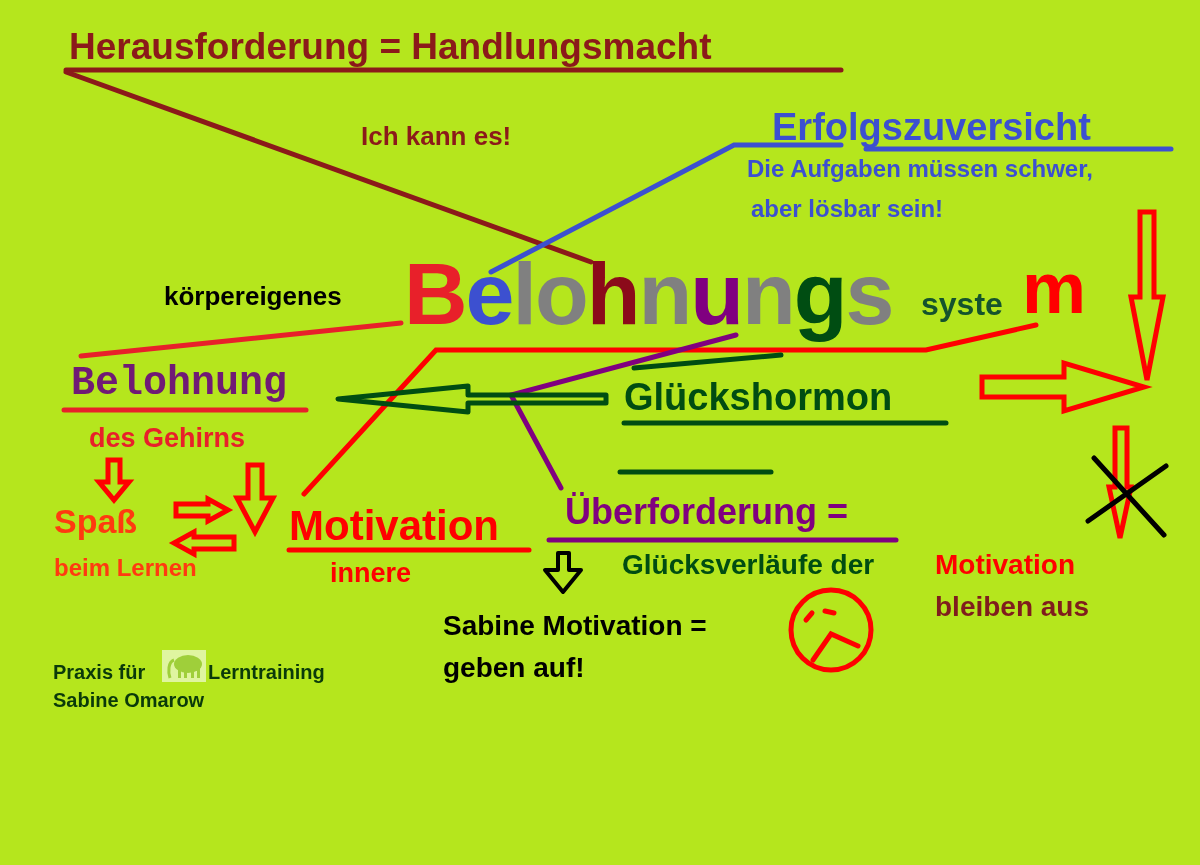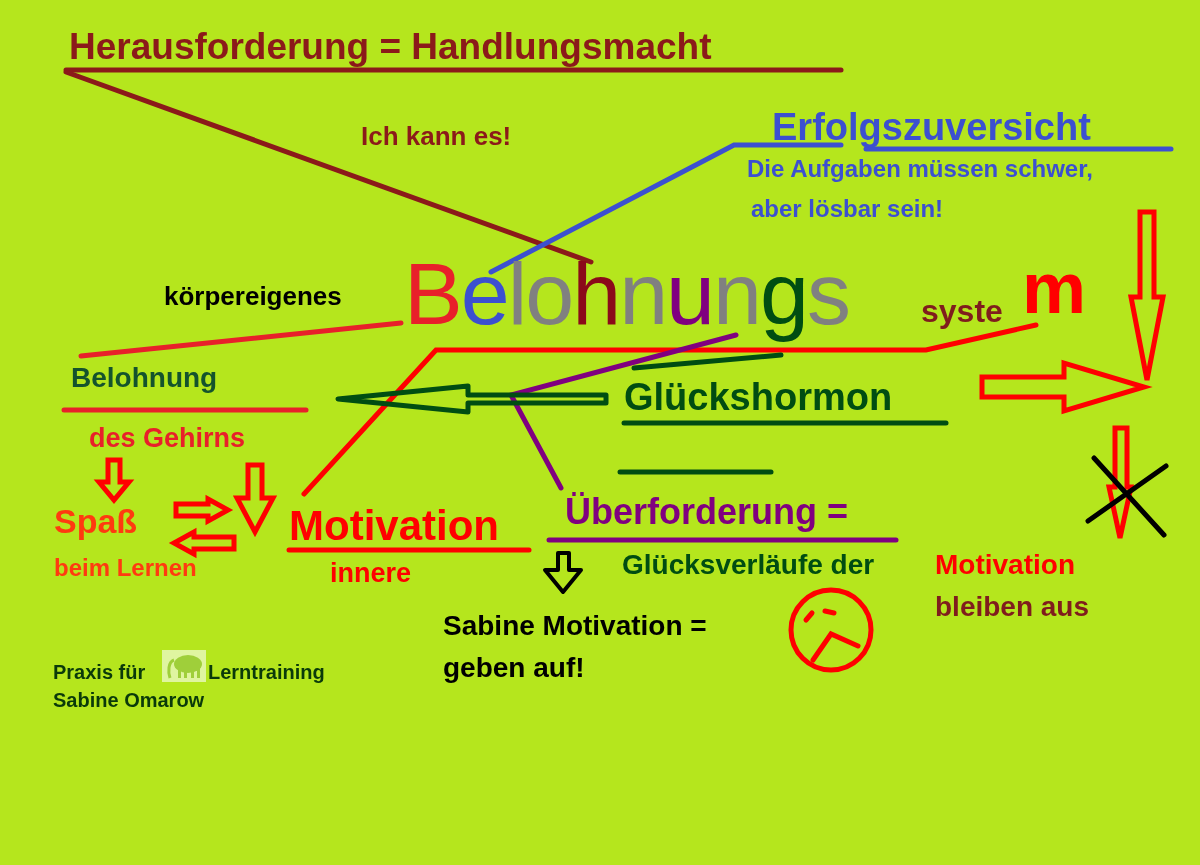--- a/index.html
+++ b/index.html
@@ -12,25 +12,25 @@
     #canvas { position: absolute; left: 16px; top: 0; width: 1200px; height: 766px; }
     svg.lines { position: absolute; left: 0; top: 0; width: 1200px; height: 865px; }
     .t { position: absolute; font-weight: bold; white-space: nowrap; line-height: 1; font-family: "Liberation Sans", sans-serif; }
     .title-main { left: 53px; top: 28px; font-size: 37px; color: #8b1a1a; }
     .sub-1 { left: 226px; top: 85px; font-size: 26px; color: #8b1a1a; }
     .sub-2 { left: 345px; top: 123px; font-size: 26px; color: #8b1a1a; }
     .erfolg { left: 756px; top: 108px; font-size: 38px; color: #3c50d0; }
     .erfolg-1 { left: 731px; top: 157px; font-size: 24px; color: #3c50d0; }
     .erfolg-2 { left: 735px; top: 197px; font-size: 24px; color: #3c50d0; }
     .koerper { left: 148px; top: 283px; font-size: 26px; color: #000; }
-    .word-big { position: absolute; left: 388px; top: 250px; font-size: 88px; font-weight: normal; line-height: 1; white-space: nowrap; letter-spacing: -2px; }
+    .word-big { position: absolute; left: 388px; top: 250px; font-size: 88px; font-weight: bold; line-height: 1; white-space: nowrap; letter-spacing: -2px; }
     .word-big span { font-family: "Liberation Sans", sans-serif; }
-    .syste { left: 905px; top: 288px; font-size: 32px; color: #7f1d1d; margin-top: 7px; }
+    .syste { left: 905px; top: 288px; font-size: 32px; color: #14532d; }
     .m-big { left: 1006px; top: 252px; font-size: 72px; color: #ff0000; }
-    .belohnung { left: 55px; top: 364px; font-size: 28px; color: #14532d; }
+    .belohnung { left: 55px; top: 364px; font-size: 40px; color: #701a75; font-family: Liberation Mono, monospace; }
     .gehirns { left: 73px; top: 425px; font-size: 27px; color: #e8202a; }
     .spass { left: 38px; top: 504px; font-size: 34px; color: #ff3a10; text-align: right; }
     .lernen { left: 38px; top: 556px; font-size: 24px; color: #ff3a10; }
     .motivation { left: 273px; top: 505px; font-size: 42px; color: #ff0000; }
     .innere { left: 314px; top: 560px; font-size: 27px; color: #ff0000; }
     .glueck { left: 608px; top: 378px; font-size: 38px; color: #004d12; }
     .dopamin { left: 608px; top: 432px; font-size: 27px; color: #004d12; }
     .ueber { left: 549px; top: 494px; font-size: 36px; color: #800080; }
     .verl { left: 606px; top: 551px; font-size: 28px; color: #004d12; }
     .mot2 { left: 919px; top: 551px; font-size: 28px; color: #ff0000; }

